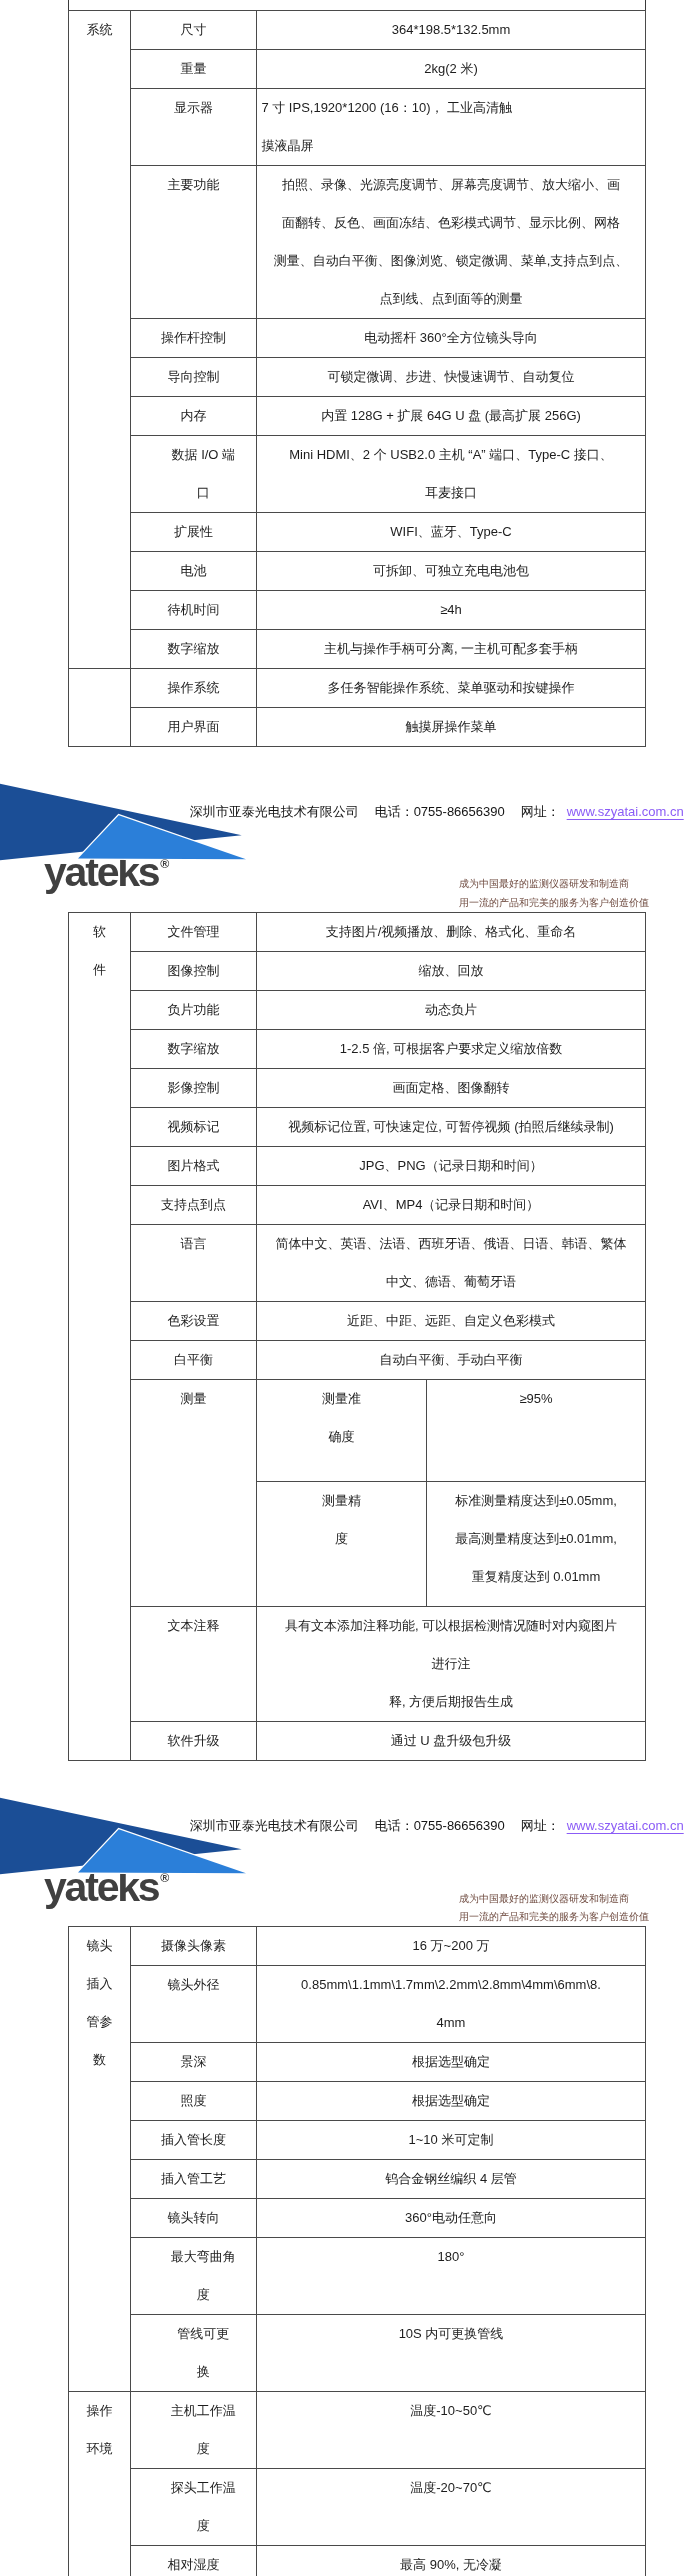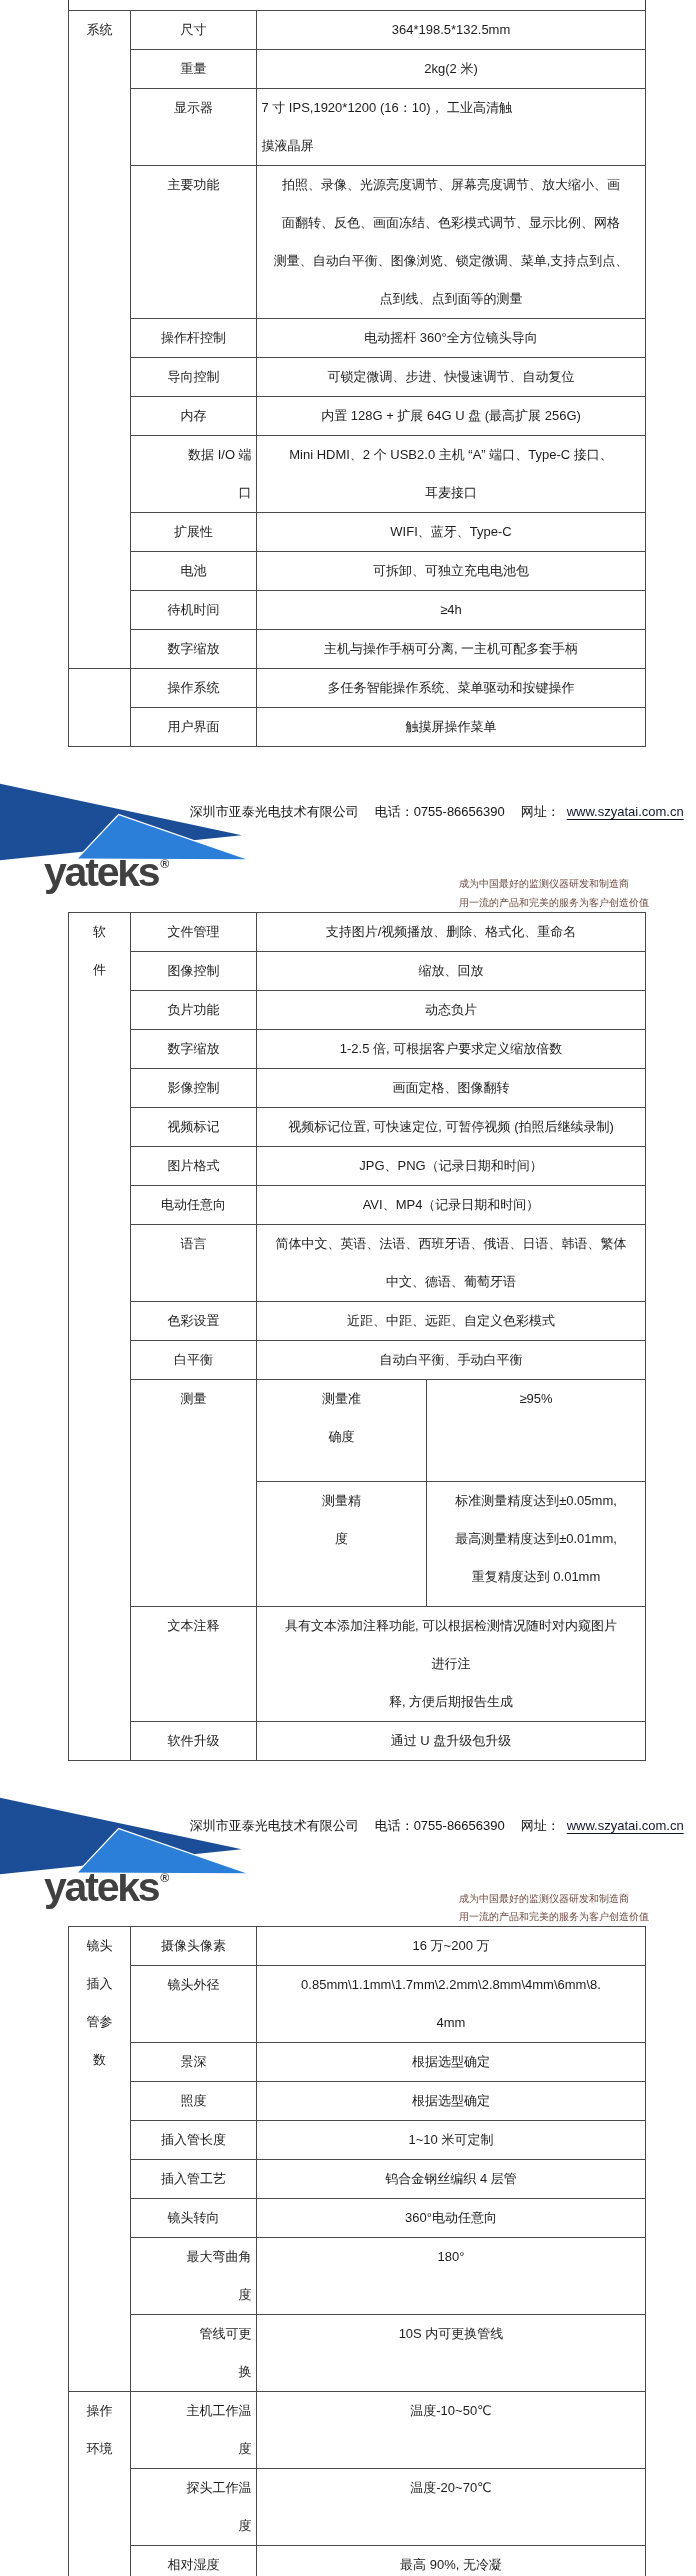--- a/index.html
+++ b/index.html
@@ -17,21 +17,21 @@
   table.spec{
     border-collapse:collapse; table-layout:fixed;
     width:578px; margin-left:68px; border:0.9px solid #2e2e2e;
   }
   table.spec td{
     border:0.9px solid #4a4a4a; padding:0 4.4px;
     white-space:pre-line; font-size:13px; line-height:38px;
     vertical-align:top; overflow:hidden; box-sizing:border-box;
   }
   td.lbl{text-align:center;margin-top:42px;}
-  td.lbl.wrapped{text-align:right; padding-left:24px;}
+  td.lbl.wrapped{text-align:center; padding-left:24px;}
   td.val{text-align:center;}
   td.val.left{text-align:left;}
   td.slbl{text-align:center;}
   td.sval{text-align:center;}
   td.mlbl{text-align:center; padding-top:3.5px;}
   td.cat{text-align:center; font-size:13.6px;}
   td.cat-system-0{vertical-align:top; padding-top:123px;}
   td.cat-software-0{vertical-align:middle; line-height:48px;}
   td.cat-probe-0{vertical-align:top; padding-top:23px; line-height:68px;}
   td.cat-probe-1{vertical-align:middle; line-height:49px;}
@@ -39,21 +39,21 @@
   tr.sub1 td{height:125px;}
   .mt12{margin-top:10.5px;}
   
   .footer-band{position:relative; height:83px; margin-top:35px;}
   .arrow-graphic{position:absolute; left:0; top:0; width:246px; height:79px;}
   .footer-text{
     position:absolute; right:12.3px; top:21px;
     font-size:13px; color:#141414; white-space:nowrap;
   }
   .footer-text .seg{margin-left:12.3px;}
-  .footer-text a.site{color:#0f172a; text-decoration:underline; text-underline-offset:2.6px; margin-left:7px; cursor:pointer;}
+  .footer-text a.site{color:#8b5cf6; text-decoration:underline; text-underline-offset:2.6px; margin-left:7px; cursor:pointer;}
   
   .brand-header{
     display:flex; align-items:flex-start;
     height:49px; margin:-12.3px 47px 0 44px;
   }
   .logo{
     font-size:41px; font-weight:700; letter-spacing:-2.2px;
     color:#404040; line-height:1;
   }
   .logo sup{font-size:12.3px; letter-spacing:0; position:relative; top:-3.5px; margin-left:1.8px;}
@@ -197,21 +197,21 @@
           </tr>
           <tr>
             <td class="lbl">视频标记</td>
             <td class="val" colspan="2">视频标记位置, 可快速定位, 可暂停视频 (拍照后继续录制)</td>
           </tr>
           <tr>
             <td class="lbl">图片格式</td>
             <td class="val" colspan="2">JPG、PNG（记录日期和时间）</td>
           </tr>
           <tr>
-            <td class="lbl">电动任意向</td>
+            <td class="lbl">支持点到点</td>
             <td class="val" colspan="2">AVI、MP4（记录日期和时间）</td>
           </tr>
           <tr>
             <td class="lbl">语言</td>
             <td class="val" colspan="2">简体中文、英语、法语、西班牙语、俄语、日语、韩语、繁体
 中文、德语、葡萄牙语</td>
           </tr>
           <tr>
             <td class="lbl">色彩设置</td>
             <td class="val" colspan="2">近距、中距、远距、自定义色彩模式</td>

